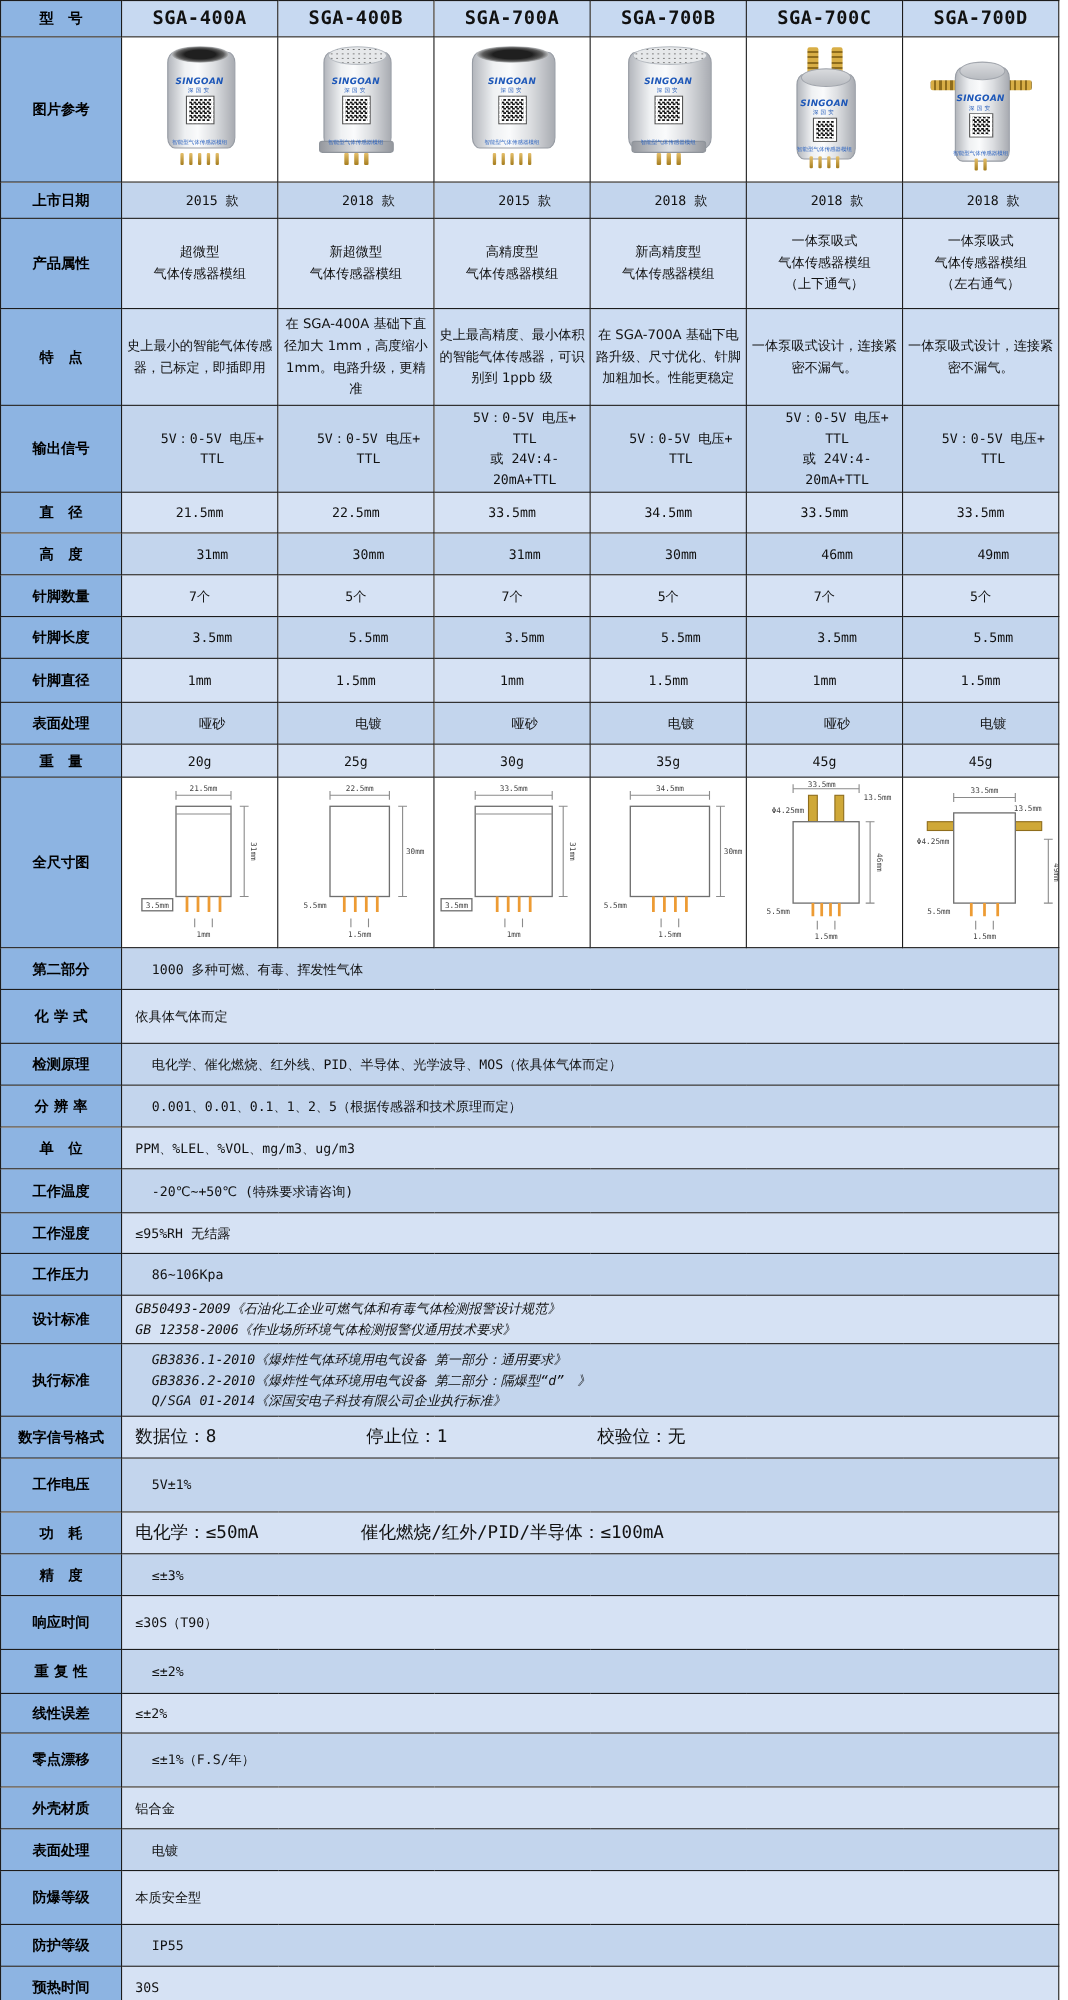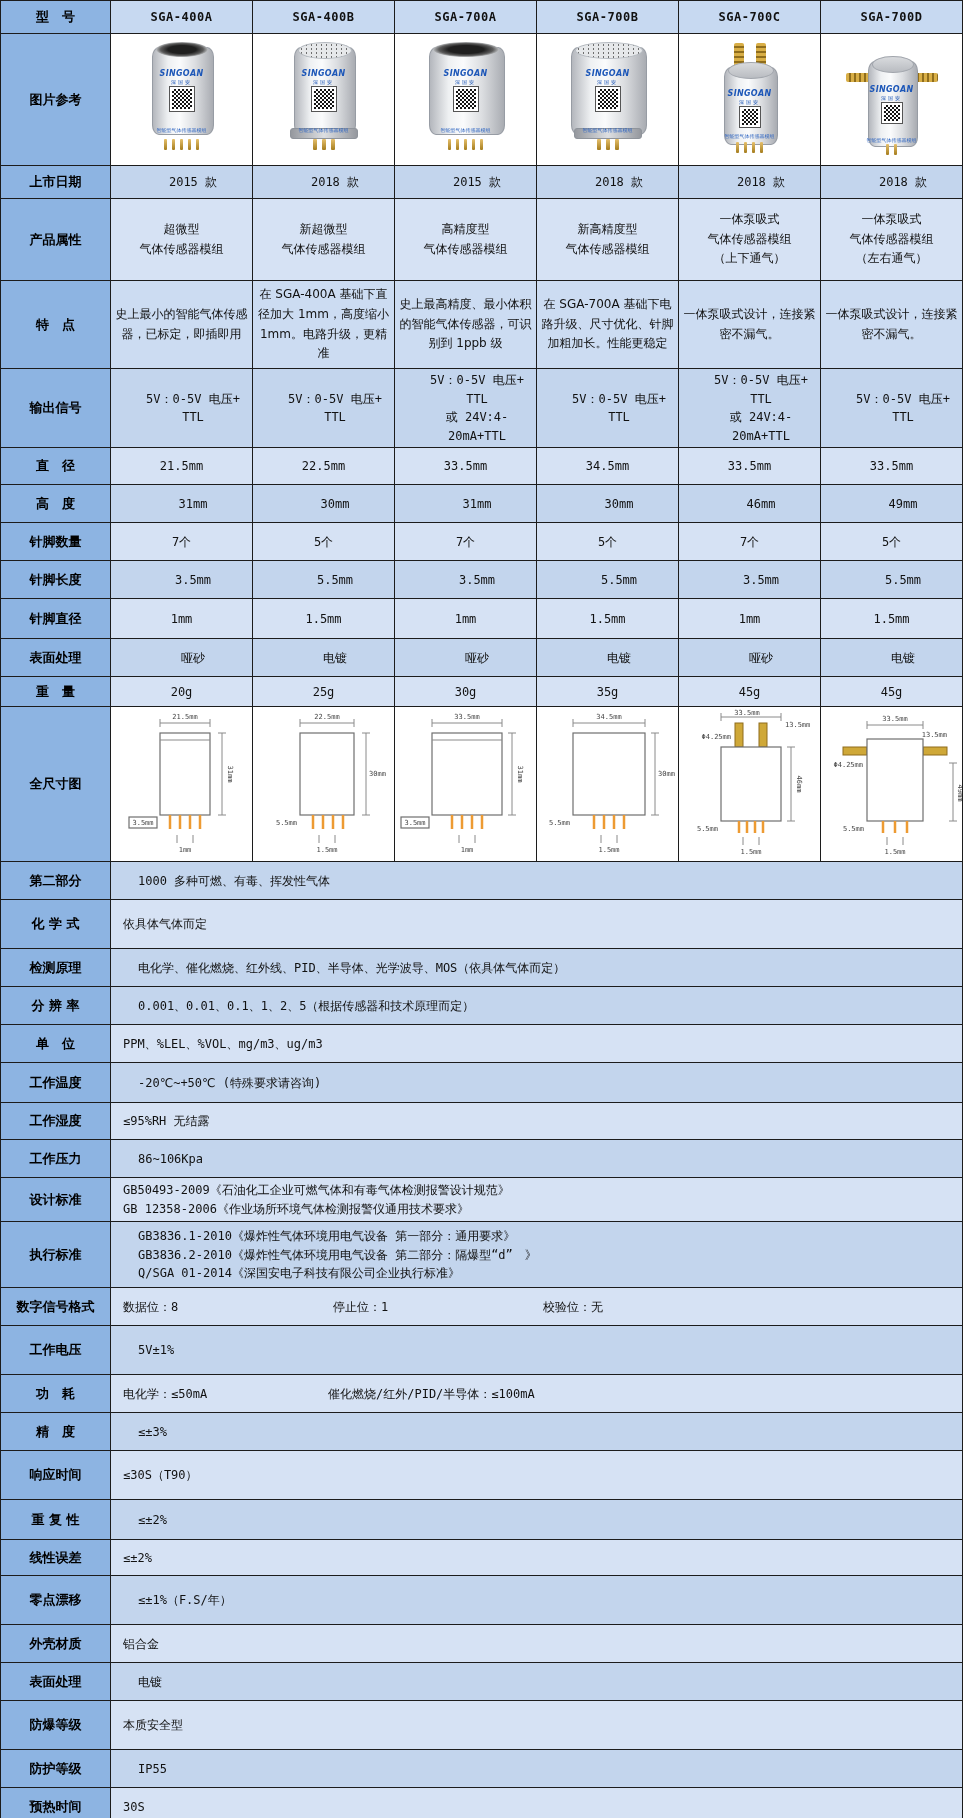--- a/index.html
+++ b/index.html
@@ -1,37 +1,37 @@
 <!DOCTYPE html>
 <html><head>
 <meta charset="utf-8">
 <style>
   html,body{margin:0;padding:0;background:#fff;}
   body{width:971px;font-family:"DejaVu Sans",sans-serif;color:#111;}
   table{border-collapse:collapse;table-layout:fixed;width:962px;margin:0;}
   td,th{border:1px solid #1c1c1c;padding:2px 4px;vertical-align:middle;overflow:hidden;}
   th.lbl{background:#8DB4E2;font-size:13px;font-weight:bold;color:#000;text-align:center;padding:2px 2px;}
-  td.model{background:#C7D9F1;text-align:center;font-weight:bold;font-size:12px;
+  td.model{background:#C7D9F1;text-align:center;font-weight:bold;font-size:17px;
            font-family:"DejaVu Sans Mono","DejaVu Sans",monospace;letter-spacing:.5px;}
   td.spec{text-align:center;font-size:12px;font-family:"DejaVu Sans Mono","DejaVu Sans",monospace;line-height:1.55;}
   td.txt{text-align:center;font-size:12px;line-height:1.65;}
   tr.dark td.cell{background:#C3D5ED;padding-left:27px;}
   tr.light td.cell{background:#D6E2F4;}
   tr.mid td.cell{background:#CCDCF2;}
   td.wide{font-size:12px;font-family:"DejaVu Sans Mono","DejaVu Sans",monospace;padding-left:12px;line-height:1.55;}
   td.white{background:#fff;}
   .pre{white-space:pre-line;}
-  .sm{font-size:11px;line-height:1.8;}
+  .sm{font-size:11px;line-height:1.8;font-style:italic;}
   
   tr.r-header{height:33px} tr.r-img{height:132px} tr.r-date{height:33px}
   tr.r-attr{height:82px} tr.r-feat{height:88px} tr.r-sig{height:46px}
   tr.r37{height:37px} tr.r38{height:38px} tr.r40{height:40px} tr.r30{height:30px}
   tr.r-diag{height:155px} tr.r44{height:44px} tr.r66{height:66px} tr.r39{height:49px} tr.r36{height:36px}
   
-  .part{display:inline-block;font-size:12px;font-family:"DejaVu Sans Mono","DejaVu Sans",monospace;}
+  .part{display:inline-block;font-size:16px;font-family:"DejaVu Sans Mono","DejaVu Sans",monospace;}
   .w210{width:210px;} .w205{width:205px;}
   
   .sensor{position:relative;width:100px;height:126px;margin:0 auto;}
   .sbody{position:absolute;left:20px;top:10px;width:60px;height:86px;
          background:linear-gradient(90deg,#b4b7bd,#eef0f2 25%,#fafbfc 45%,#dcdee1 70%,#a9acb2);
          border:1px solid #979ca4;border-radius:7px/10px;}
   .v2 .sbody,.v3 .sbody{left:13px;width:74px;}
   .v4 .sbody{top:30px;height:76px;left:24px;width:52px;}
   .v5 .sbody{top:24px;height:84px;left:26px;width:48px;}
   .scap{position:absolute;top:5px;height:15px;border-radius:50%;}

